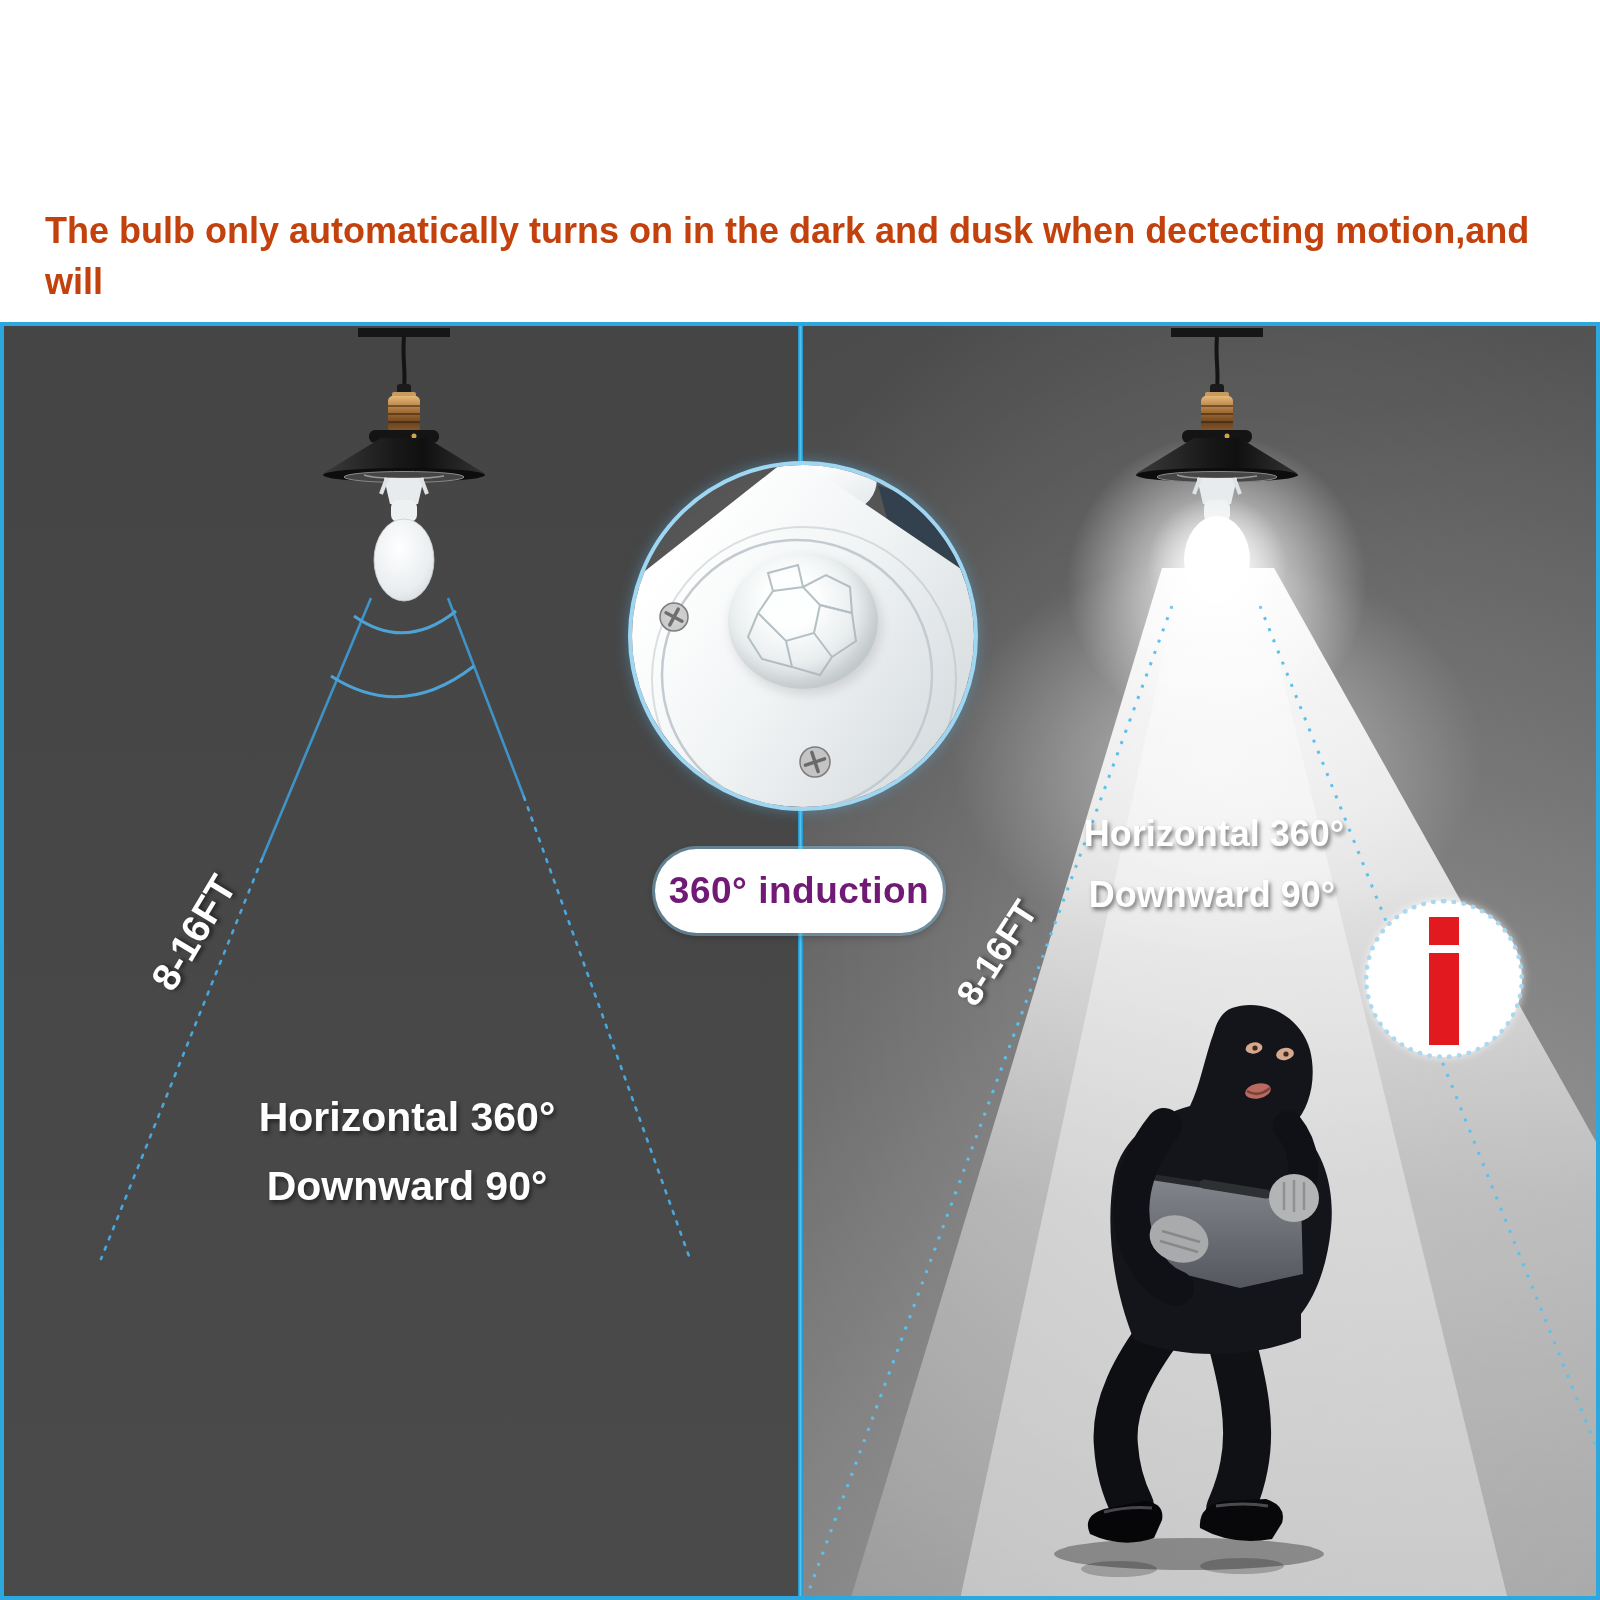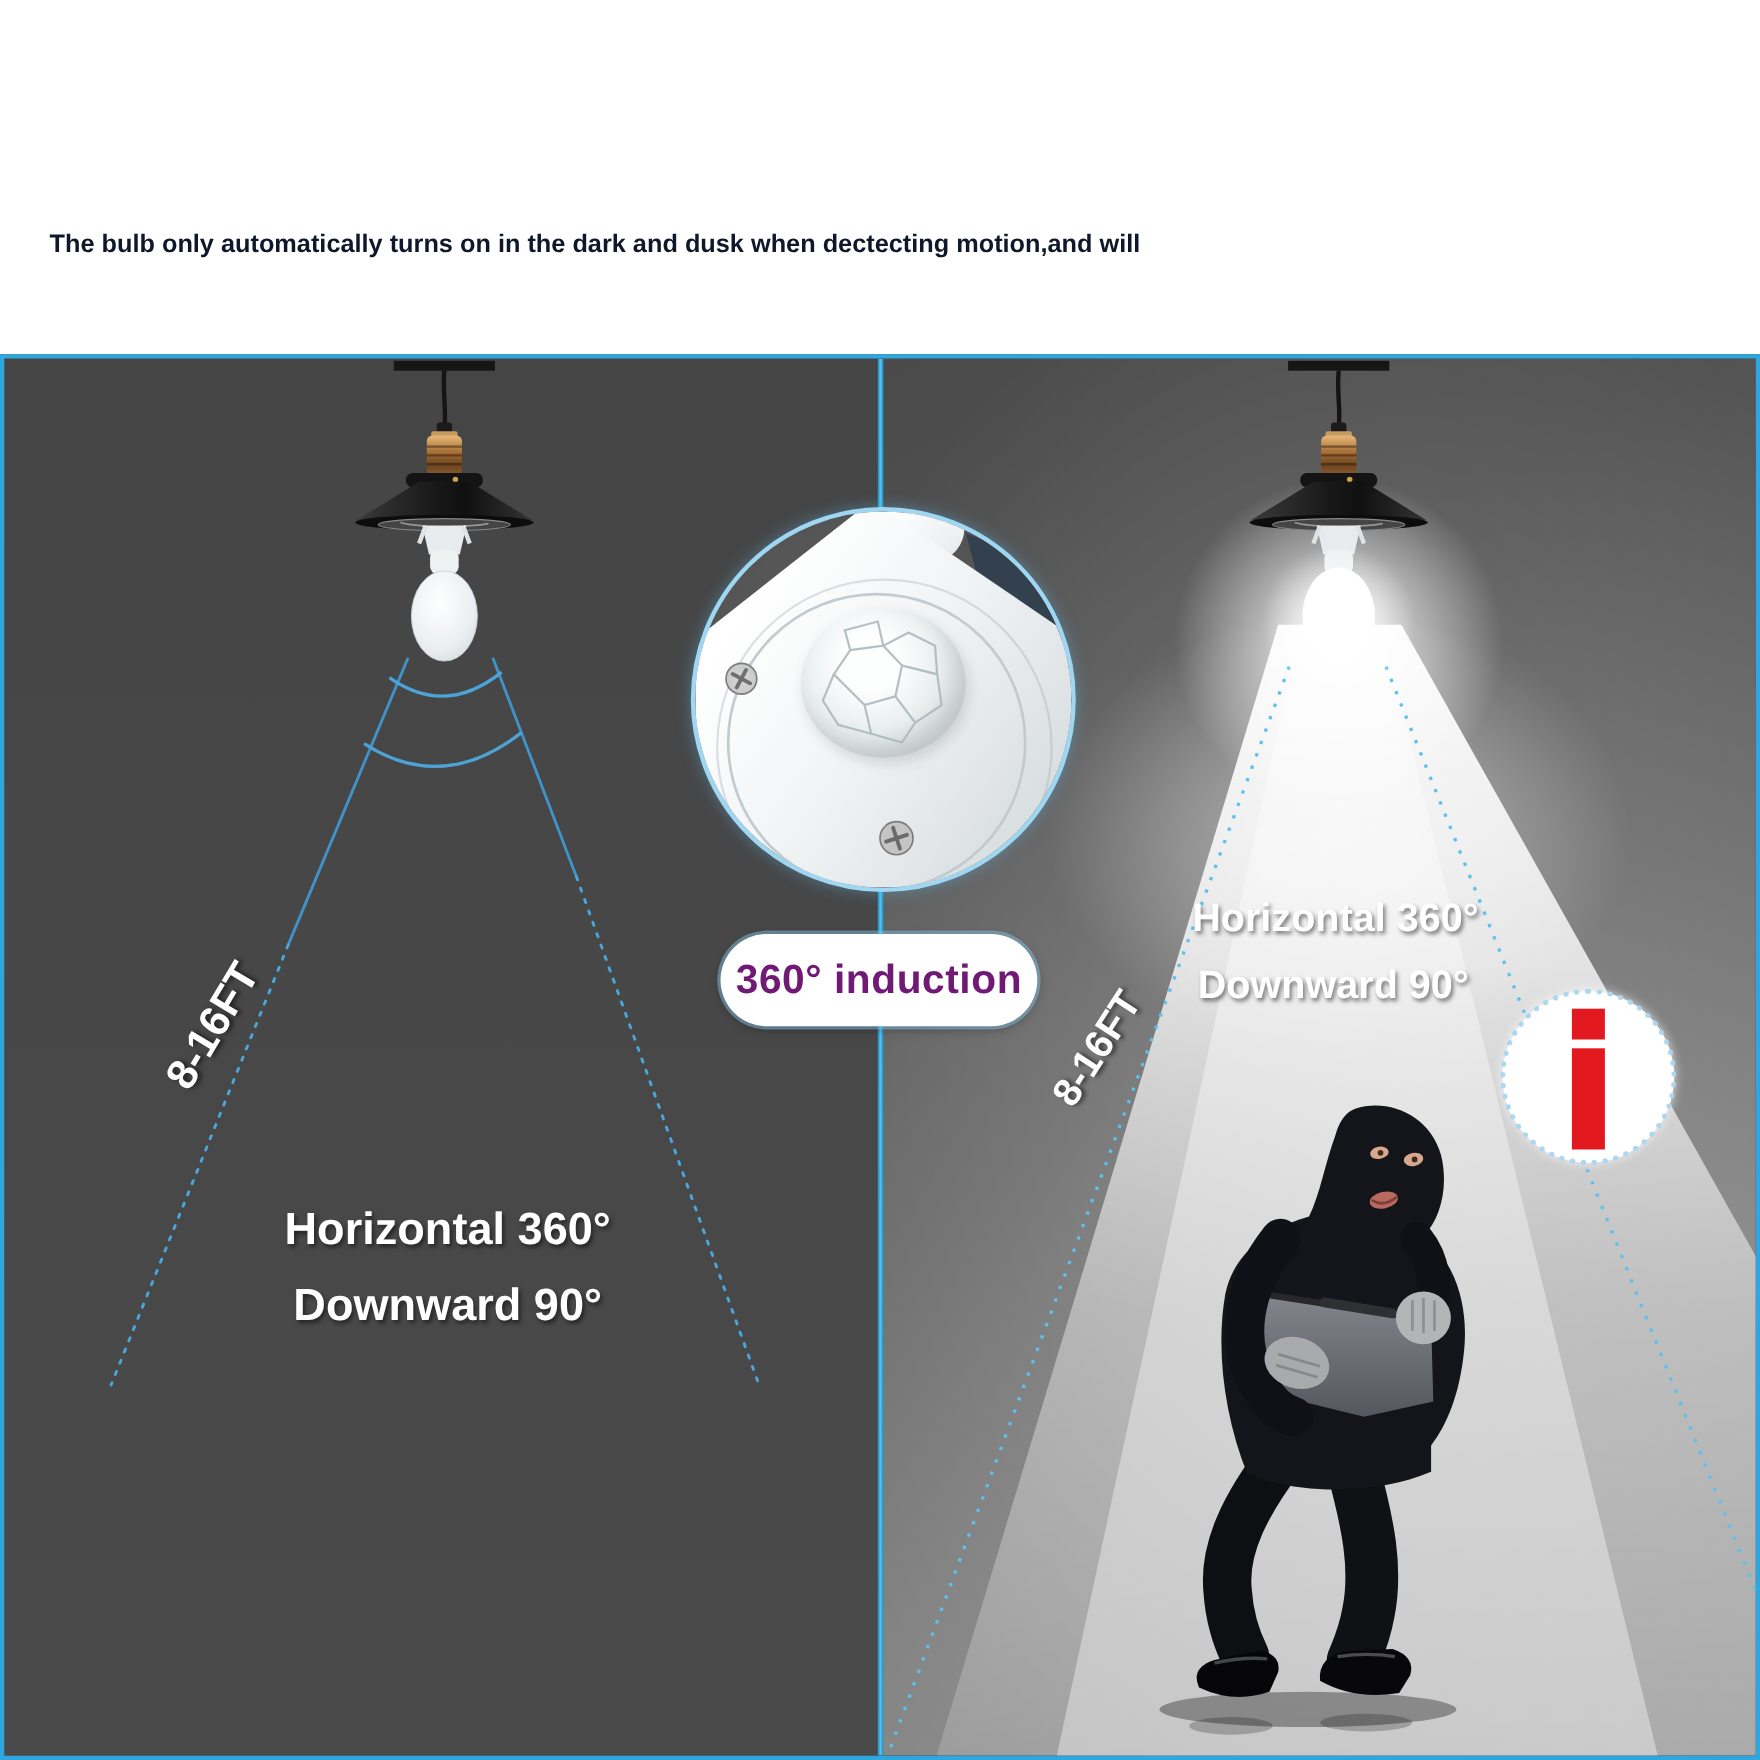--- a/index.html
+++ b/index.html
@@ -4,21 +4,21 @@
 <style>
   html,body{margin:0;padding:0;background:#ffffff;}
   .page{position:relative;width:1600px;height:1600px;background:#ffffff;overflow:hidden;
         font-family:"Liberation Sans", sans-serif;}
   
   .banner{position:absolute;left:40px;top:75px;width:1520px;height:110px;
           background:linear-gradient(95deg,#1f9ad6 0%,#2fa3dc 22%,#55b4e4 40%,#8ecdee 56%,#c9e8f8 68%,#ffffff 80%);}
   .title{margin:0;padding:42px 0 0 45px;font-size:58px;line-height:1;font-weight:bold;
          letter-spacing:-1px;color:#0c0c0c;transform:scaleX(.97);transform-origin:left;}
   .desc{position:absolute;left:45px;top:205px;width:1510px;margin:0;
-        font-size:23px;font-weight:bold;color:#0f172a;line-height:1.43;}
+        font-size:36px;font-weight:bold;color:#c2410c;line-height:1.43;}
   .desc span{display:block;}
   
   .stage{position:absolute;left:0;top:322px;width:1600px;height:1278px;box-sizing:border-box;
          border:4px solid #2ea7de;background:#464646;overflow:hidden;}
   .panel{position:absolute;top:0;height:100%;}
   .panel-left{left:0;width:798px;background:linear-gradient(#454545,#4a4a4a);}
   .panel-right{left:798px;width:802px;
      background:
        radial-gradient(120% 110% at 55% 55%, rgba(255,255,255,.22), rgba(255,255,255,0) 60%),
        linear-gradient(155deg,#4a4a4a 0%,#535353 22%,#686868 48%,#858585 74%,#989898 100%);}

